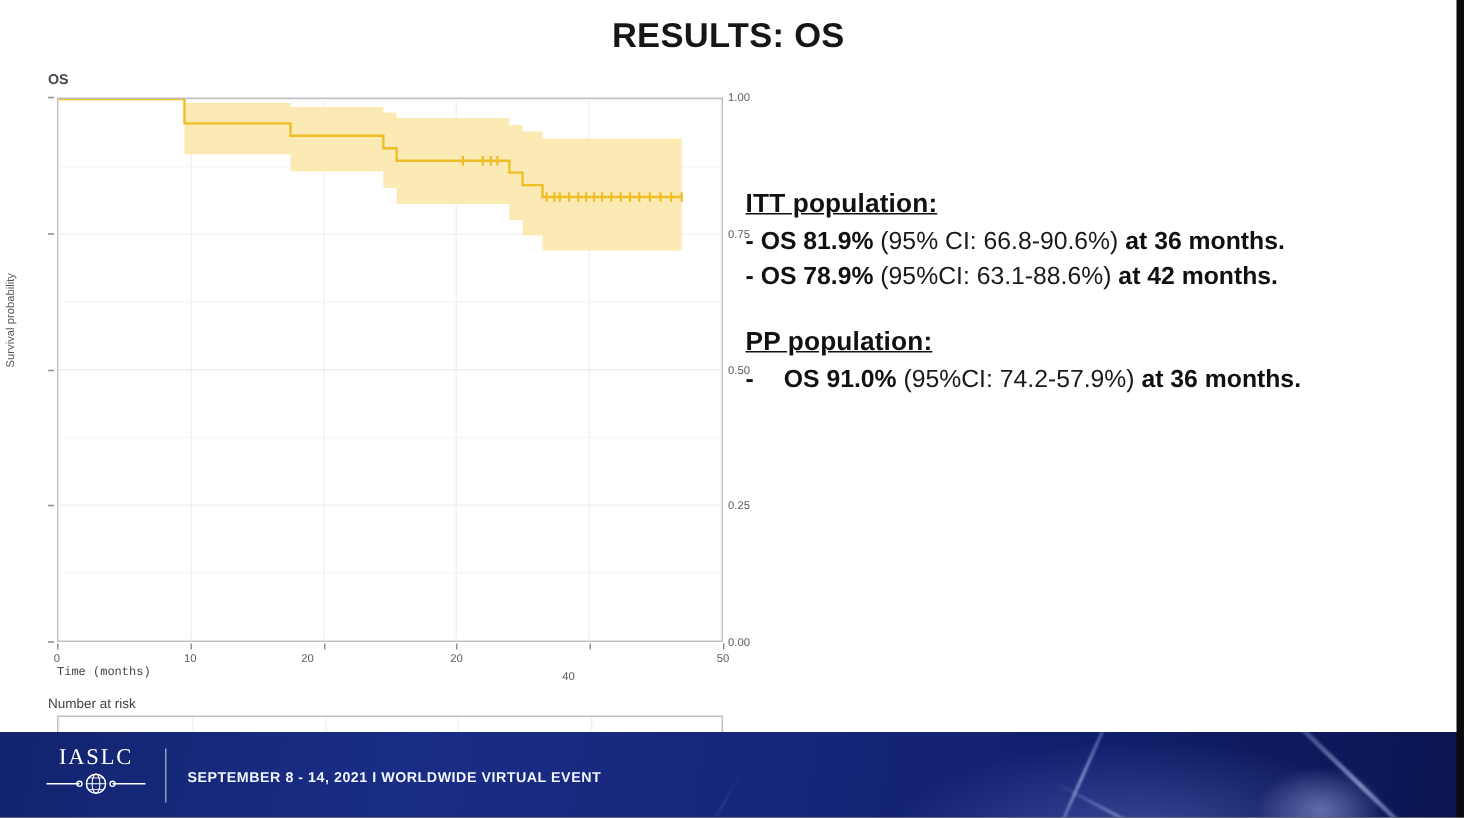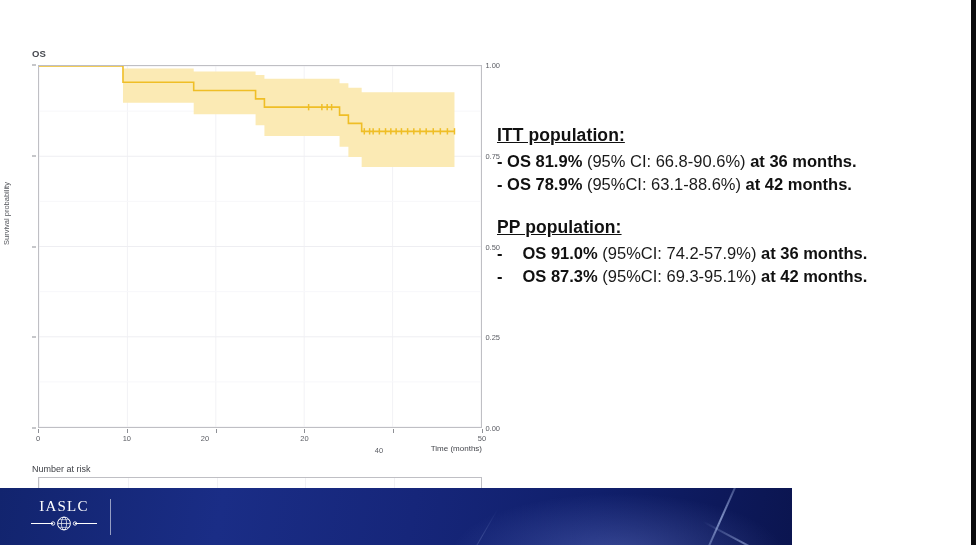--- a/index.html
+++ b/index.html
@@ -108,23 +108,24 @@
   .xtick-mark {
     position: absolute;
     top: 389px;
     width: 1px; height: 4px;
     background: #8d8f95;
   }
   #x-axis-title {
     position: absolute;
     left: 38px; top: 404px;
     width: 444px;
-    text-align: right;
+    text-align: left;
     font-size: 8px;
     color: #44464c;
+    font-family: Liberation Mono, monospace;
   }
 
   
   #risk-title {
     position: absolute;
     left: 32px; top: 424px;
     font-size: 9px;
     color: #3f4147;
     font-weight: 500;
   }
@@ -179,21 +180,21 @@
   }
   .pop-line .b { font-weight: bold; }
   .pop-line .n { font-weight: normal; color: #1a1a1a; }
   .pop-line .dash-wide { display: inline-block; width: 20px; }
   #pp-block { margin-top: 20px; }
 
   
   #banner {
     position: absolute;
     left: 0; bottom: 0;
-    width: 792px; height: 57px;
+    width: 976px; height: 57px;
     background:
       radial-gradient(ellipse 240px 90px at 78% 120%, rgba(150,170,255,0.30), rgba(150,170,255,0) 70%),
       linear-gradient(100deg, #12246e 0%, #1a2d86 28%, #16267a 52%, #101f6b 75%, #0b1550 100%);
     overflow: hidden;
     margin-top: 32px;
   }
   .streak {
     position: absolute;
     background: linear-gradient(to bottom, rgba(175,195,255,0.0), rgba(190,210,255,0.62), rgba(175,195,255,0.0));
     filter: blur(0.6px);
@@ -268,20 +269,21 @@
     letter-spacing: 0.35px;
     margin-top: 3px;
     color: #f2f4ff;
   }
 </style>
 </head>
 <body>
 
 <div id="slide">
 
+  <div id="slide-title">RESULTS: OS</div>
 
   <div id="chart-panel">
 
     <div id="chart-corner-label">OS</div>
 
     <div id="y-axis-title">Survival probability</div>
 
     <div id="plot-box">
       <svg id="km-svg" viewBox="0 0 444 363" preserveAspectRatio="none">
         <g id="grid-layer">
@@ -392,25 +394,20 @@
       </div>
     </div>
 
     <div id="pp-block">
       <div class="pop-heading">PP population:</div>
       <div class="pop-line">
         <span class="b">-</span><span class="dash-wide"></span><span class="b">OS 91.0%</span>
         <span class="n">(95%CI: 74.2-57.9%)</span>
         <span class="b">at 36 months.</span>
       </div>
-      <div class="pop-line">
-        <span class="b">-</span><span class="dash-wide"></span><span class="b">OS 87.3%</span>
-        <span class="n">(95%CI: 69.3-95.1%)</span>
-        <span class="b">at 42 months.</span>
-      </div>
     </div>
 
   </div>
 
   <div id="banner">
     <div class="streak" id="streak-a"></div>
     <div class="streak" id="streak-b"></div>
     <div class="streak" id="streak-c"></div>
     <div class="streak" id="streak-d"></div>
     <div id="banner-glow"></div>
@@ -427,18 +424,19 @@
             <line x1="28.6" y1="7.5" x2="41.4" y2="7.5" stroke="#ffffff" stroke-width="0.7"></line>
             <line x1="30" y1="3.6" x2="40" y2="3.6" stroke="#ffffff" stroke-width="0.6"></line>
             <line x1="30" y1="11.4" x2="40" y2="11.4" stroke="#ffffff" stroke-width="0.6"></line>
             <circle cx="24" cy="7.5" r="1.7" fill="none" stroke="#ffffff" stroke-width="0.9"></circle>
             <circle cx="46" cy="7.5" r="1.7" fill="none" stroke="#ffffff" stroke-width="0.9"></circle>
           </svg>
         </div>
       </div>
       <div id="banner-divider"></div>
       <div id="banner-text">
+        <div id="banner-line2">SEPTEMBER 8 - 14, 2021 I WORLDWIDE VIRTUAL EVENT</div>
       </div>
     </div>
   </div>
 
   <div id="right-edge"></div>
 </div>
 
 </body></html>

